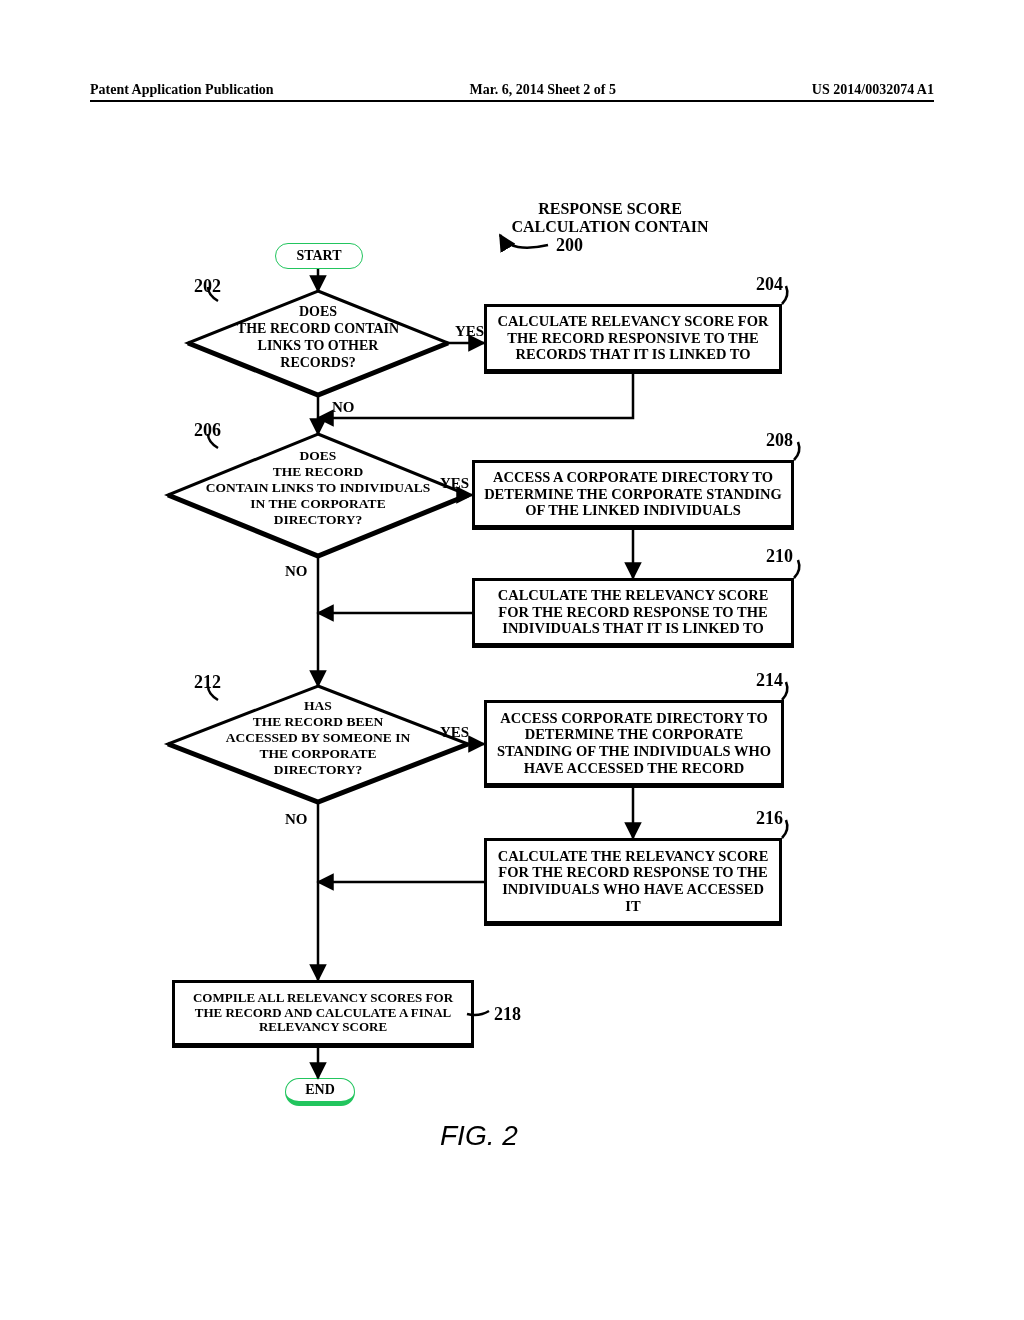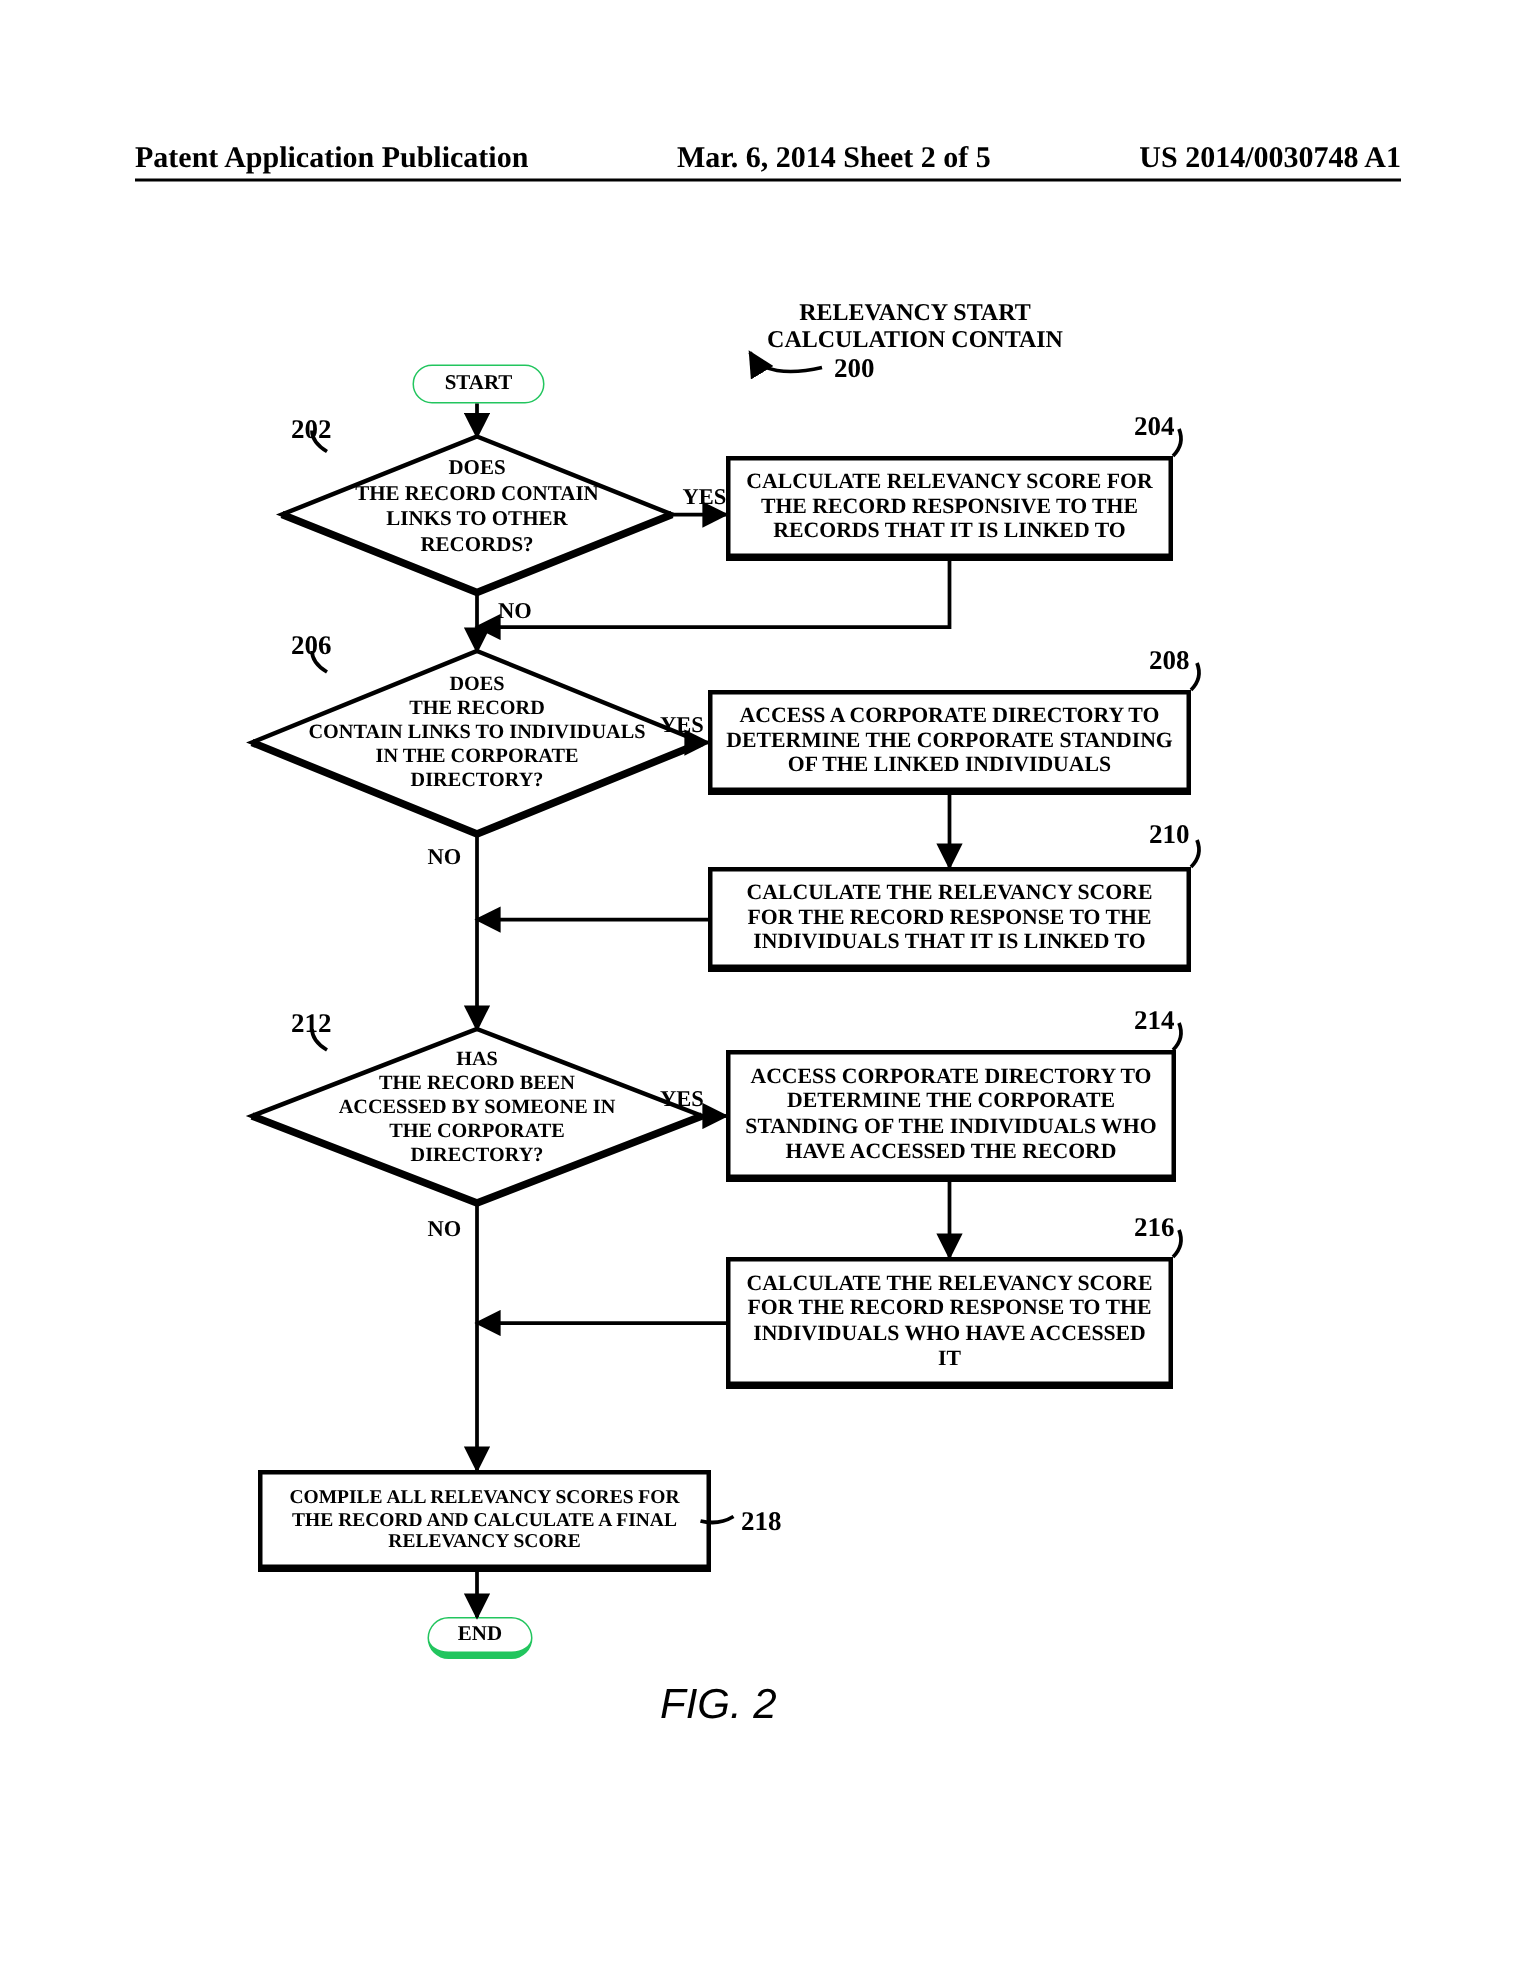--- a/index.html
+++ b/index.html
@@ -21,22 +21,21 @@
     top: 82px;
     left: 90px;
     right: 90px;
     border-bottom: 2px solid #000;
     display: flex;
     justify-content: space-between;
     padding-bottom: 2px;
   }
   .header span {
     font-weight: bold;
-    font-size: 20px;
-    margin-top: 12px;
+    font-size: 14px;
   }
   
   .label {
     position: absolute;
     text-align: center;
     font-weight: bold;
   }
   .box {
     position: absolute;
     border: 3px solid #000;
@@ -80,25 +79,25 @@
   }
 </style>
 </head>
 <body>
 
 <div class="page">
 
   <div class="header">
     <span>Patent Application Publication</span>
     <span>Mar. 6, 2014  Sheet 2 of 5</span>
-    <span>US 2014/0030748 A1</span>
+    <span>US 2014/0032074 A1</span>
   </div>
 
   <div class="label" style="left:470px; top:200px; width:280px; font-size:16px; line-height:1.1;">
-    <span>RELEVANCY START</span><br>
+    <span>RESPONSE SCORE</span><br>
     <span>CALCULATION CONTAIN</span>
   </div>
 
   <div class="terminal" style="left:275px; top:243px; width:88px; height:26px;">
     <span>START</span>
   </div>
 
   <div class="box heavy-bottom" style="left:472px; top:460px; width:322px; height:70px; font-size:14.5px;">
     <span>ACCESS A CORPORATE DIRECTORY TO DETERMINE THE CORPORATE STANDING OF THE LINKED INDIVIDUALS</span>
   </div>

